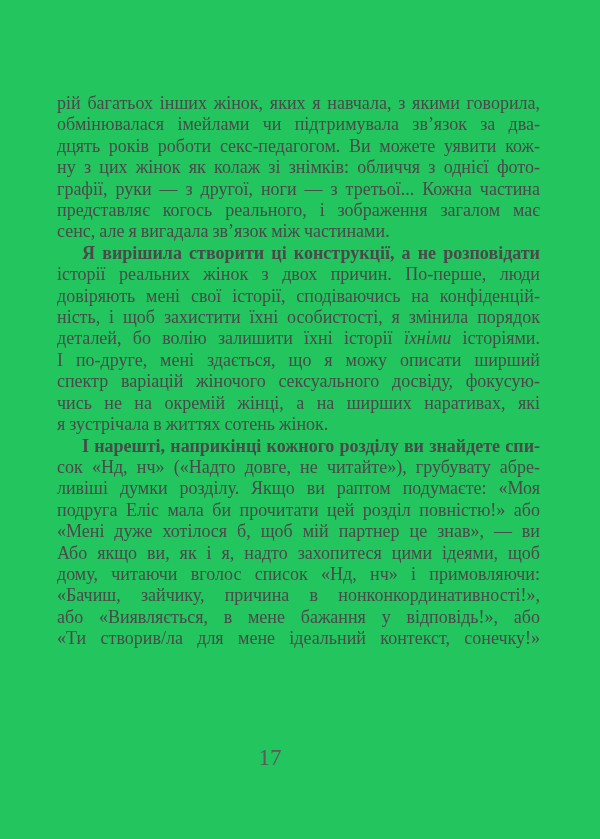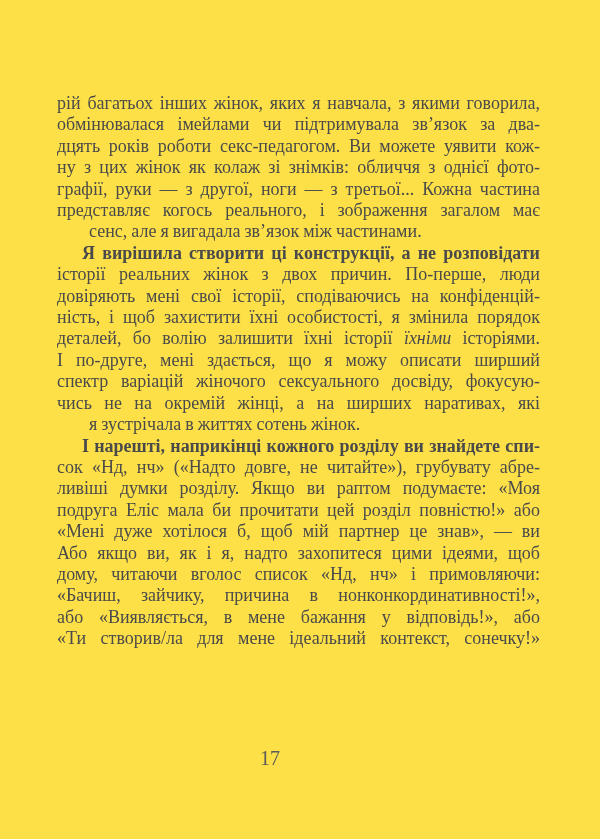--- a/index.html
+++ b/index.html
@@ -32,47 +32,46 @@
   .paragraph {
     margin: 0;
     padding: 0;
   }
   .line {
     text-align: justify;
     text-align-last: justify;
   }
   .line.no-justify {
     text-align-last: left;
-    margin-left: 32px;
   }
   .line.indent {
     text-indent: 25px;
     font-weight: bold;
   }
   .line i {
     font-style: italic;
   }
   .line sup {
     font-size: 0.58em;
     line-height: 0;
     vertical-align: super;
   }
   .page-number {
     position: absolute;
     top: 749px;
     left: 270px;
     transform: translateX(-50%);
-    font-size: 20px;
+    font-size: 23px;
     line-height: 18px;
   }
 </style>
 </head>
 <body>
 
-<div class="page" style="background: #fde047;">
+<div class="page" style="background: #22c55e;">
   <div class="text-block" style="color: rgb(74, 74, 74);">
       <div class="paragraph">
         <div class="line">рій багатьох інших жінок, яких я навчала, з якими говорила,</div>
         <div class="line">обмінювалася імейлами чи підтримувала зв’язок за два-</div>
         <div class="line">дцять років роботи секс-педагогом. Ви можете уявити кож-</div>
         <div class="line">ну з цих жінок як колаж зі знімків: обличчя з однієї фото-</div>
         <div class="line">графії, руки — з другої, ноги — з третьої... Кожна частина</div>
         <div class="line">представляє когось реального, і зображення загалом має</div>
         <div class="line no-justify">сенс, але я вигадала зв’язок між частинами.</div>
       </div>

